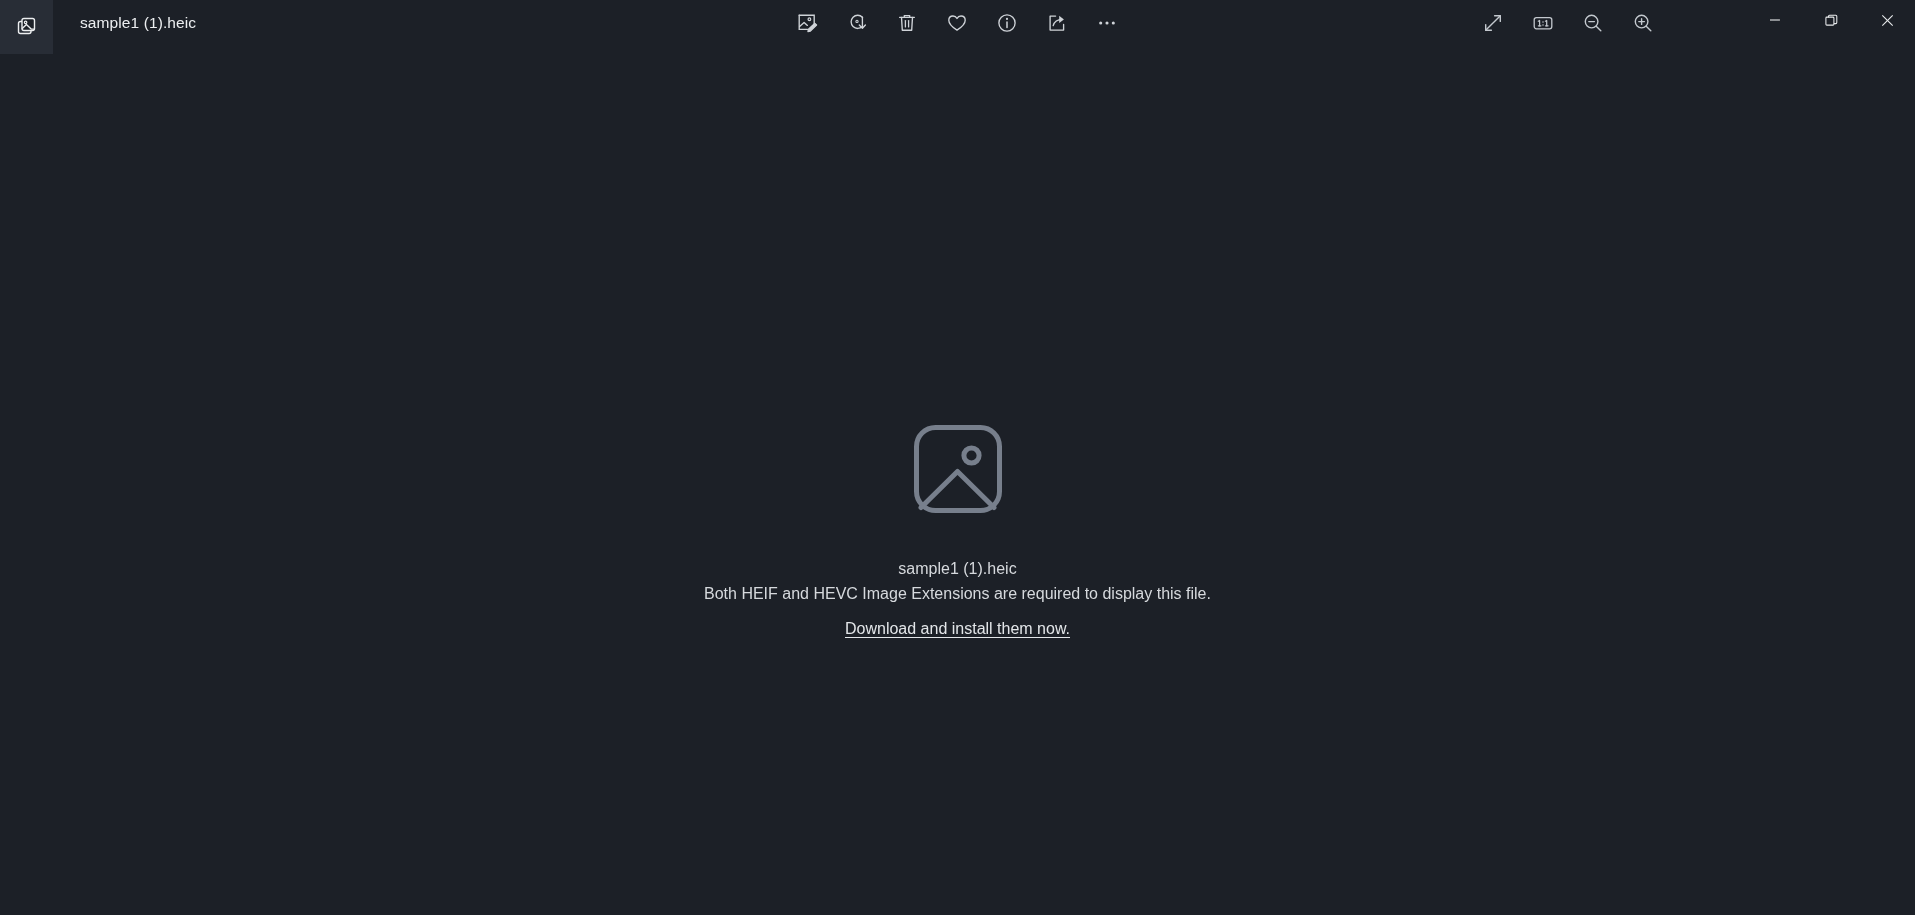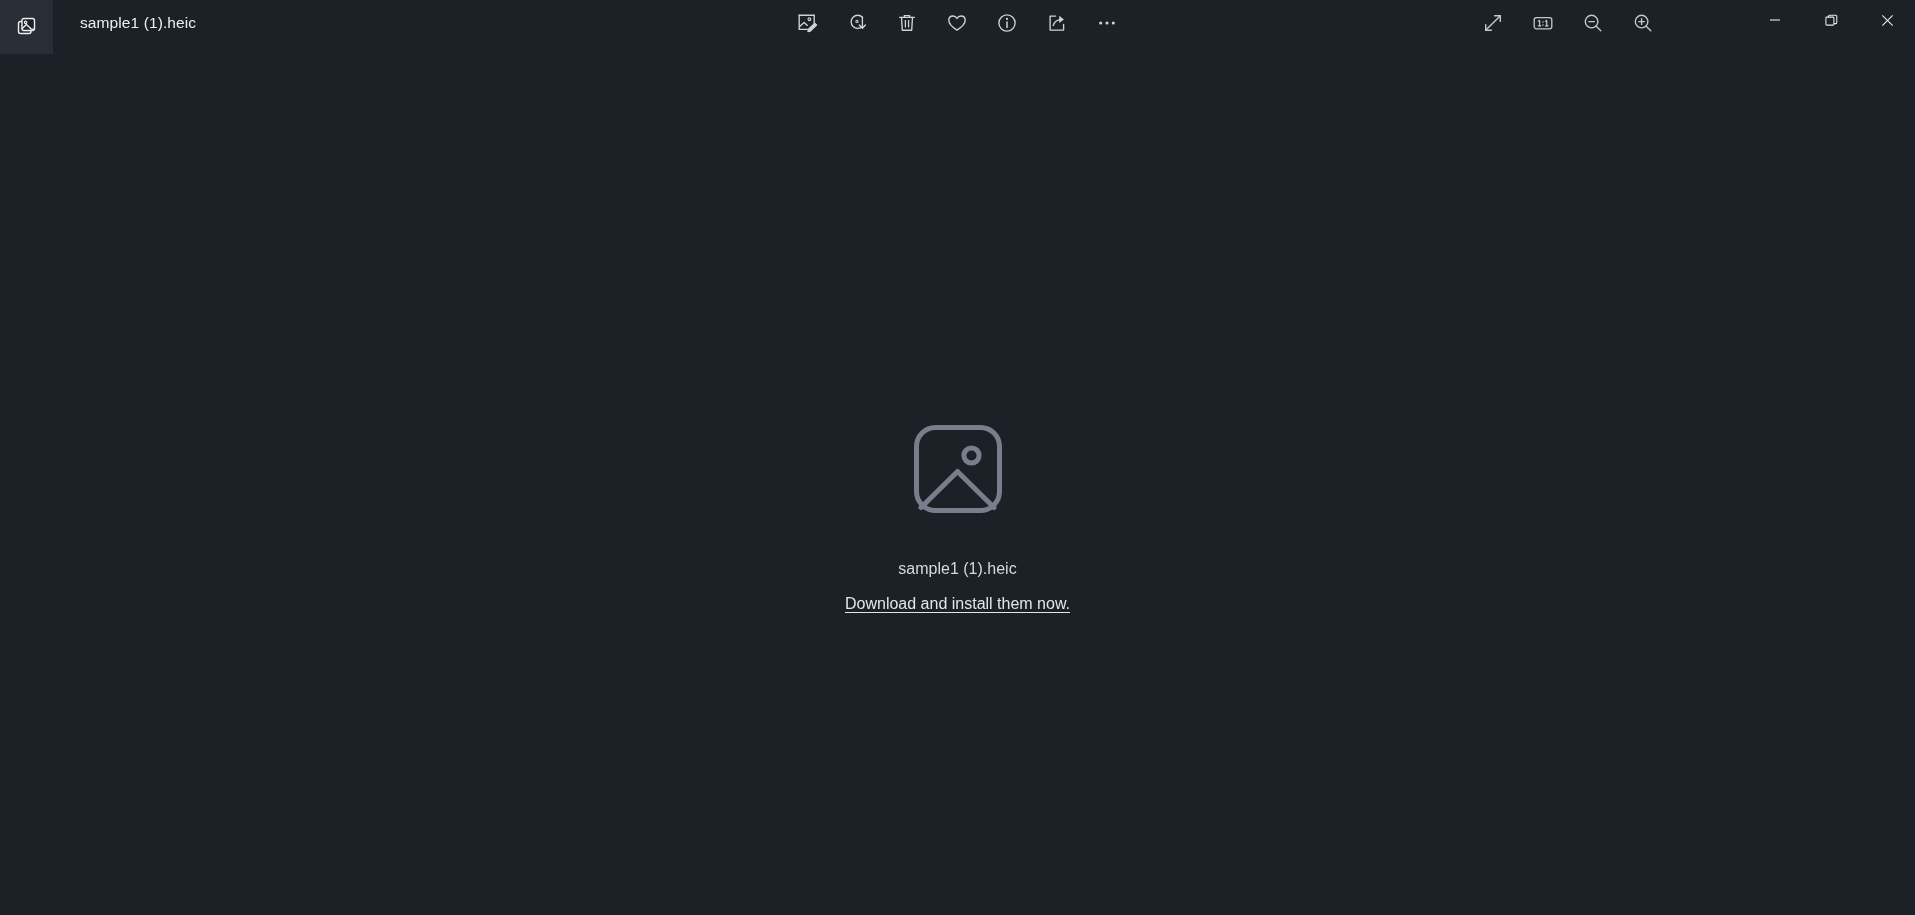--- a/index.html
+++ b/index.html
@@ -376,20 +376,21 @@
       <div class="placeholder-icon">
         <svg width="92" height="92" viewBox="0 0 92 92" fill="none">
           <rect x="4.5" y="4.5" width="83" height="83" rx="19" stroke="currentColor" stroke-width="5"></rect>
           <circle cx="59.5" cy="32.5" r="7.6" stroke="currentColor" stroke-width="5"></circle>
           <path d="M9 84.5 L45.5 48.5 L82 84.5" stroke="currentColor" stroke-width="5" stroke-linecap="round" stroke-linejoin="round"></path>
         </svg>
       </div>
 
       <div class="file-name-line">sample1 (1).heic</div>
 
+      <div class="message-line">Both HEIF and HEVC Image Extensions are required to display this file.</div>
 
       <button class="download-link">Download and install them now.</button>
 
     </div>
 
   </div>
 
 </div>
 
 </body></html>

